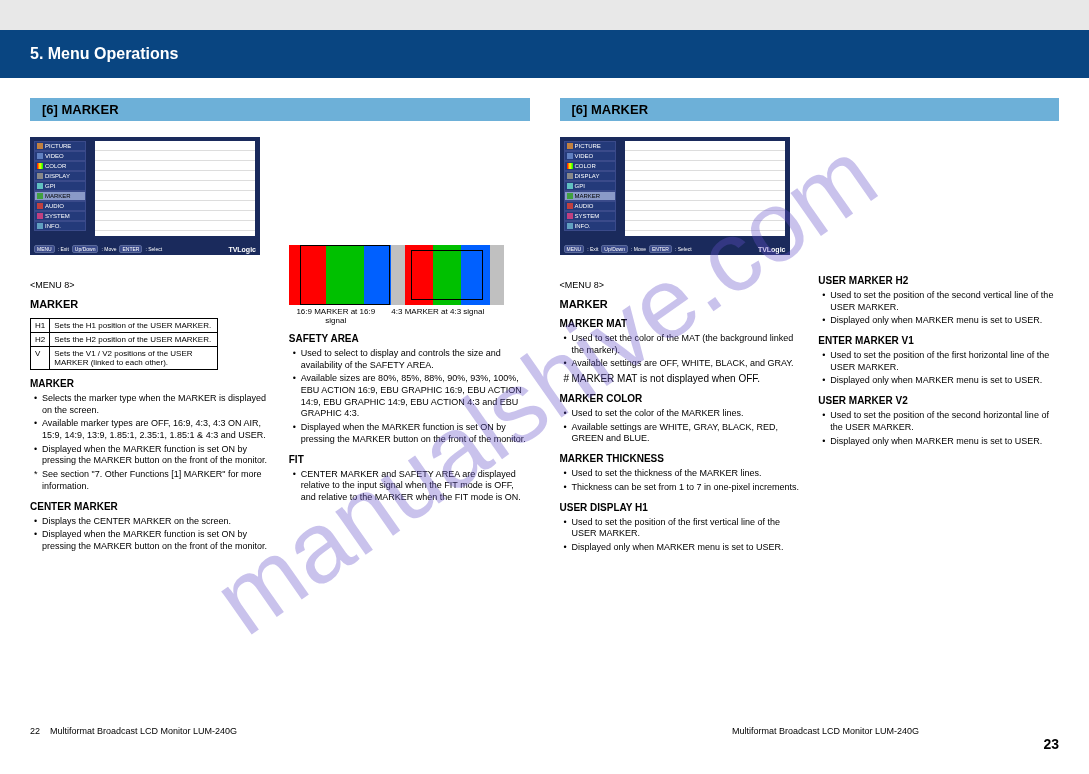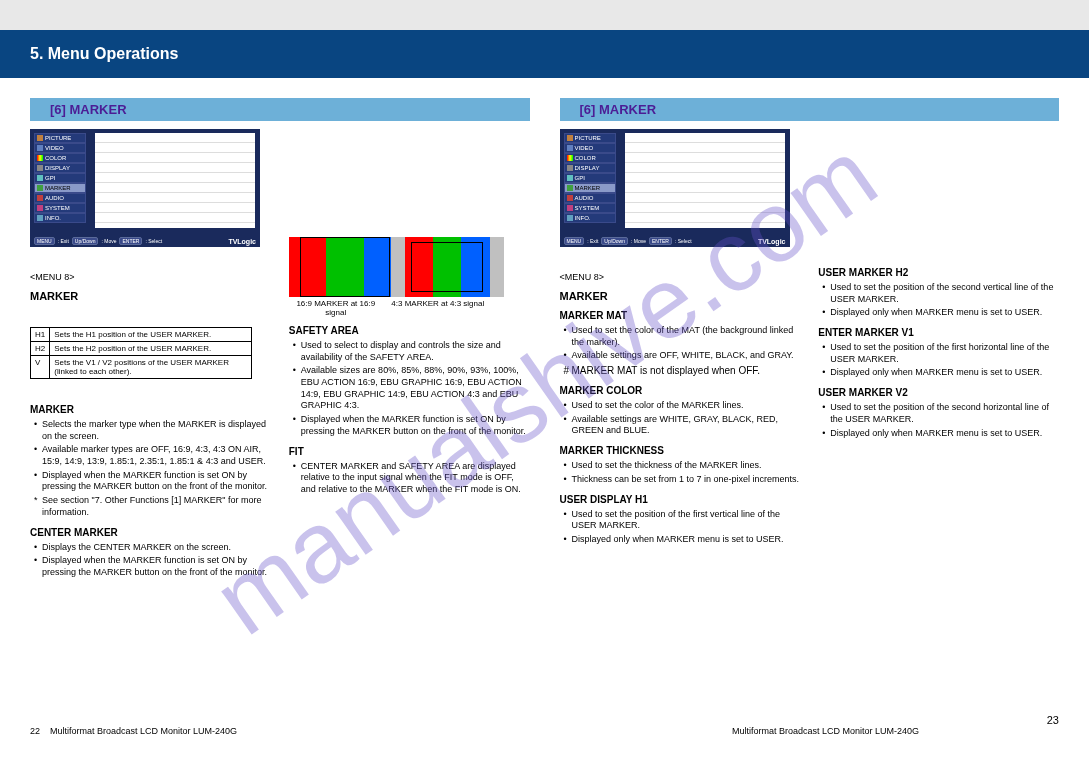--- a/index.html
+++ b/index.html
@@ -38,25 +38,25 @@
     .page-body {
       background: #fff;
       height: 696px;
       padding: 20px 30px;
       display: flex;
       gap: 30px;
     }
     .col { flex: 1; }
     .subheader {
       background: #6db0d8;
-      color: #4c1d95;
+      color: #000000;
       font-size: 13px;
       font-weight: bold;
-      padding: 4px 20px;
-      margin-bottom: 8px;
+      padding: 4px 12px;
+      margin-bottom: 16px;
     }
     .menu-screenshot {
       width: 230px;
       height: 118px;
       background: #1a2a5c;
       color: #fff;
       font-size: 7px;
       position: relative;
       margin-bottom: 6px;
     }
@@ -99,21 +99,21 @@
     .menu-footer .logo { margin-left: auto; font-weight: bold; font-size: 7px; }
     .menu-number { font-size: 9px; margin-bottom: 8px; margin-top: 25px; }
     .section-title { font-size: 11px; font-weight: bold; margin-bottom: 4px; }
     .subsection-title { font-size: 10px; font-weight: bold; margin: 8px 0 4px; }
     .bullet { font-size: 9px; line-height: 1.3; padding-left: 12px; position: relative; margin-bottom: 2px; }
     .bullet::before { content: "•"; position: absolute; left: 4px; }
     .star { font-size: 9px; line-height: 1.3; padding-left: 12px; position: relative; margin-bottom: 2px; }
     .star::before { content: "*"; position: absolute; left: 4px; }
     .hash { font-size: 10px; line-height: 1.3; padding-left: 12px; position: relative; margin-bottom: 2px; }
     .hash::before { content: "#"; position: absolute; left: 4px; }
-    table.dims { border-collapse: collapse; width: 222px; margin: 25px 0; }
+    table.dims { border-collapse: collapse; width: 188px; margin: 8px 0; }
     table.dims th, table.dims td { border: 1px solid #000; padding: 2px 4px; font-size: 8px; text-align: left; vertical-align: top; }
     table.dims th { font-weight: normal; }
     .aspects-row { display: flex; gap: 8px; margin: 8px 0; }
     .aspect-box { width: 94px; }
     .aspect-img {
       width: 113px;
       height: 60px;
       position: relative;
       background: #c0c0c0;
     }
@@ -124,21 +124,21 @@
     .aspect-img.s169 .rgb { margin: 0 auto; width: 100%; height: 100%; }
     .aspect-img.s169 { background: transparent; }
     .aspect-img.s43 .rgb { margin: 0 auto; width: 75%; height: 100%; }
     .aspect-img .mark { position: absolute; border: 1px solid #000; }
     .aspect-img.s169 .mark { top: 0; bottom: 0; left: 10%; right: 10%; }
     .aspect-img.s43 .mark { top: 8%; bottom: 8%; left: 18%; right: 18%; }
     .aspect-label { font-size: 8px; text-align: center; margin-top: 2px; }
     .halves { display: flex; gap: 18px; }
     .half { flex: 1; }
     .page-num-left { position: absolute; bottom: 38px; left: 30px; font-size: 9px; margin-top: 12px; }
-    .page-num-right { position: absolute; bottom: 48px; right: 30px; font-size: 11px; }
+    .page-num-right { position: absolute; bottom: 22px; right: 30px; font-size: 14px; font-weight: bold; }
     .page-footer-left { position: absolute; bottom: 38px; left: 50px; font-size: 9px; }
     .page-footer-right { position: absolute; bottom: 38px; right: 170px; font-size: 9px; }
   </style>
 </head>
 <body>
 
 <div class="watermark">manualshive.com</div>
 
 <div class="top-gray"></div>
 <div class="top-header">5. Menu Operations</div>

